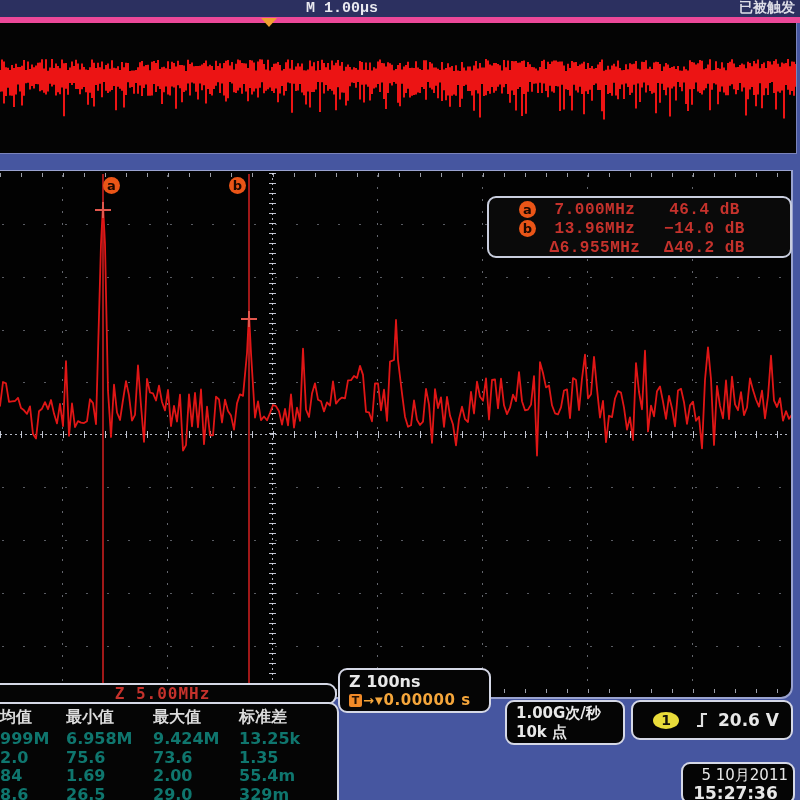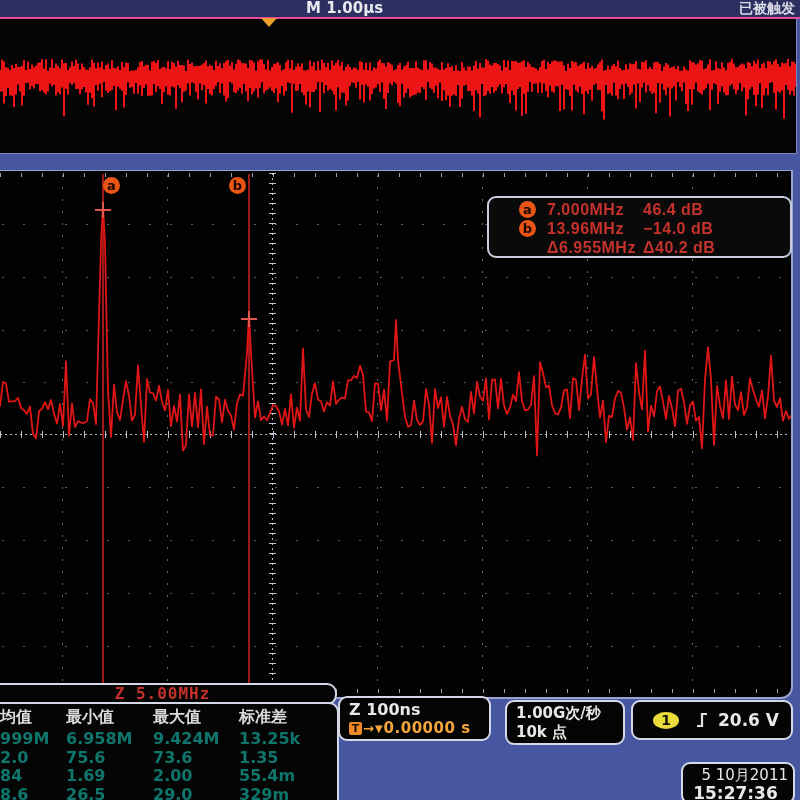--- a/index.html
+++ b/index.html
@@ -5,21 +5,21 @@
   html,body{margin:0;padding:0;}
   body{
     width:800px;height:800px;overflow:hidden;position:relative;
     background:#4656a0;
     font-family:"DejaVu Sans","Liberation Sans",sans-serif;
     -webkit-font-smoothing:antialiased;
   }
   .abs{position:absolute;}
   
   #topbar{left:0;top:0;width:800px;height:17px;background:#2c3060;
-    border-bottom:2px solid #ec4899;z-index:10;}
+    border-bottom:6px solid #ec4899;z-index:10;font-family:Liberation Mono, monospace;}
   #tb-label{position:absolute;left:306px;top:0;color:#e9e9ef;font-size:15px;font-weight:bold;line-height:17px;}
   #tb-status{position:absolute;right:5px;top:0;color:#dcdce6;font-size:14px;font-weight:bold;line-height:17px;}
   #trig-pos{left:261px;top:18px;width:0;height:0;z-index:11;
     border-left:8px solid transparent;border-right:8px solid transparent;border-top:9px solid #f0a030;}
   
   #wavewin{left:0;top:18px;width:796px;height:135px;background:#040404;
     border-right:1px solid #7b84bb;border-bottom:1px solid #7b84bb;z-index:5;}
   #wave-svg{position:absolute;left:0;top:0;}
   
   #fft{left:0;top:170px;width:793px;height:529px;background:#020202;
@@ -47,35 +47,35 @@
     background:#ea5517;color:#1c0800;font-size:13px;font-weight:bold;
     line-height:17px;text-align:center;z-index:3;}
   
   #readout{position:absolute;left:487px;top:25px;width:305px;height:62px;
     background:#0a0a0a;border:2px solid #c9cede;border-radius:9px;box-sizing:border-box;
     z-index:4;display:grid;grid-template-columns:44px 96px 1fr;
     grid-template-rows:19px 19px 19px;align-items:center;
     padding:2px 24px 0 14px;}
   #readout .rb{width:17px;height:17px;border-radius:50%;background:#ea5517;color:#1c0800;
     font-size:13px;font-weight:bold;line-height:17px;text-align:center;margin-left:16px;}
-  #readout .rv{font-family:Liberation Sans, sans-serif;
-    font-size:16px;font-weight:bold;color:#c5322c;text-align:left;letter-spacing:.5px;white-space:nowrap;}
+  #readout .rv{font-family:Liberation Mono, monospace;
+    font-size:16px;font-weight:bold;color:#c5322c;text-align:center;letter-spacing:.5px;white-space:nowrap;}
   
   .box{position:absolute;background:#050505;border:2px solid #d5d8e6;box-sizing:border-box;z-index:6;}
   #zbox{left:-12px;top:683px;width:349px;height:22px;border-radius:0 10px 10px 0;
     text-align:center;line-height:18px;}
   #zbox span{color:#c5322c;font-size:16px;font-weight:bold;
     font-family:"DejaVu Sans Mono","Liberation Mono",monospace;letter-spacing:1px;margin-top:7px;}
   #measbox{left:-75px;top:702px;width:414px;height:110px;border-radius:10px;}
   #meas-grid{margin:3px 0 0 73px;display:grid;
     grid-template-columns:66px 87px 86px 90px;
     grid-template-rows:22px 18.5px 18.5px 18.5px 18.5px;}
   .mh{color:#dcdcdc;font-size:16px;font-weight:bold;white-space:nowrap;}
   .mv{color:#0f766e;font-size:16px;font-weight:bold;white-space:nowrap;}
-  #hbox{left:338px;top:696px;width:153px;height:45px;border-radius:9px;padding:2px 0 12px 9px;}
+  #hbox{left:338px;top:668px;width:153px;height:45px;border-radius:9px;padding:2px 0 12px 9px;}
   #hbox .l1{color:#e8e8e8;font-size:16px;font-weight:bold;display:block;line-height:19px;}
   #hbox .l2{display:flex;align-items:center;line-height:19px;}
   .tbadge{width:13px;height:13px;background:#f08a28;color:#231000;border-radius:2px;
     font-size:11px;font-weight:bold;line-height:13px;text-align:center;display:inline-block;}
   .orangetxt{color:#f5a63b;font-weight:bold;}
   #hbox .arrow{font-size:13px;margin:0 1px;}
   #hbox .tri{font-size:10px;margin-right:1px;}
   #hbox .off{font-size:15px;letter-spacing:.5px;}
   #acqbox{left:505px;top:700px;width:120px;height:45px;border-radius:9px;padding:2px 0 0 9px;}
   #acqbox span{display:block;color:#e8e8e8;font-size:15px;font-weight:bold;line-height:19px;white-space:nowrap;}

